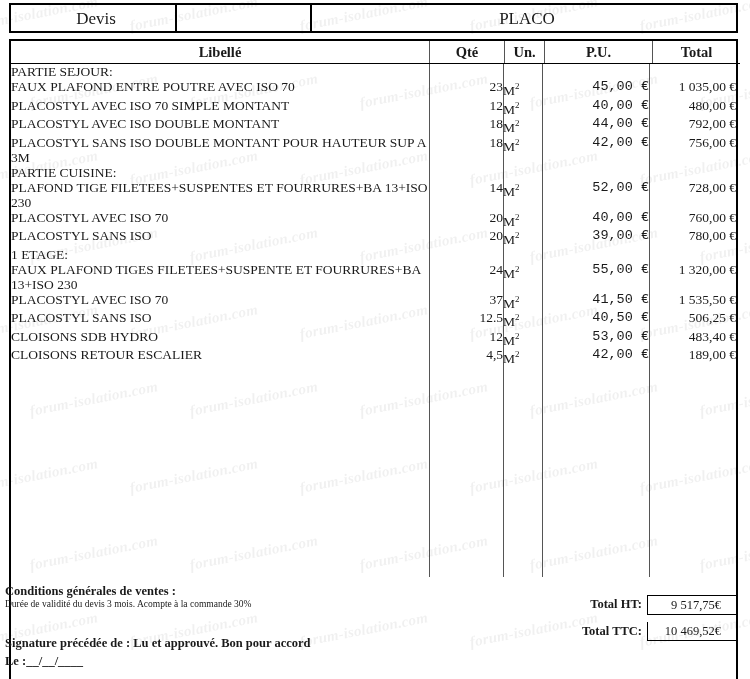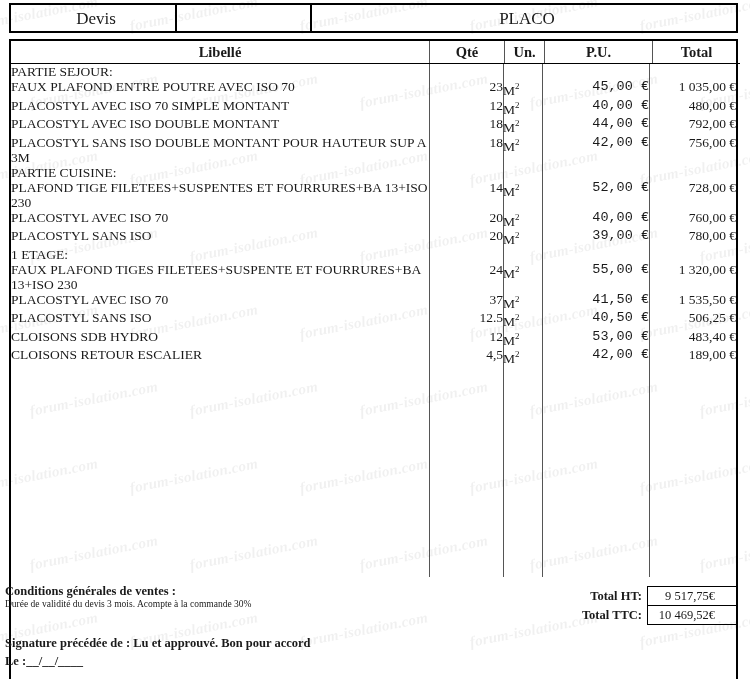--- a/index.html
+++ b/index.html
@@ -182,40 +182,41 @@
 
   
   #totals {
     position: absolute;
     right: 12px;
     top: 3px;
     width: 248px;
   }
   .totrow {
     display: flex;
-    align-items: flex-end;
+    align-items: center;
     height: 19px;
+    margin-top: 8px;
   }
   .totlabel {
     flex: 1;
     text-align: right;
     font-size: 12.5px;
     font-weight: bold;
     padding-right: 5px;
     line-height: 19px;
     white-space: nowrap;
   }
   .totvalue {
     width: 91px;
     box-sizing: border-box;
     border-left: 1px solid #000;
     border-right: 1px solid #000;
     border-bottom: 1px solid #000;
     text-align: right;
-    padding-right: 22px;
+    padding-right: 16px;
     font-size: 12.5px;
     line-height: 18px;
   }
   .totrow:first-child .totvalue { border-top: 1px solid #000; }
 </style>
 </head>
 <body>
 
 <div id="doc-header">
   <div class="hcell c1">

